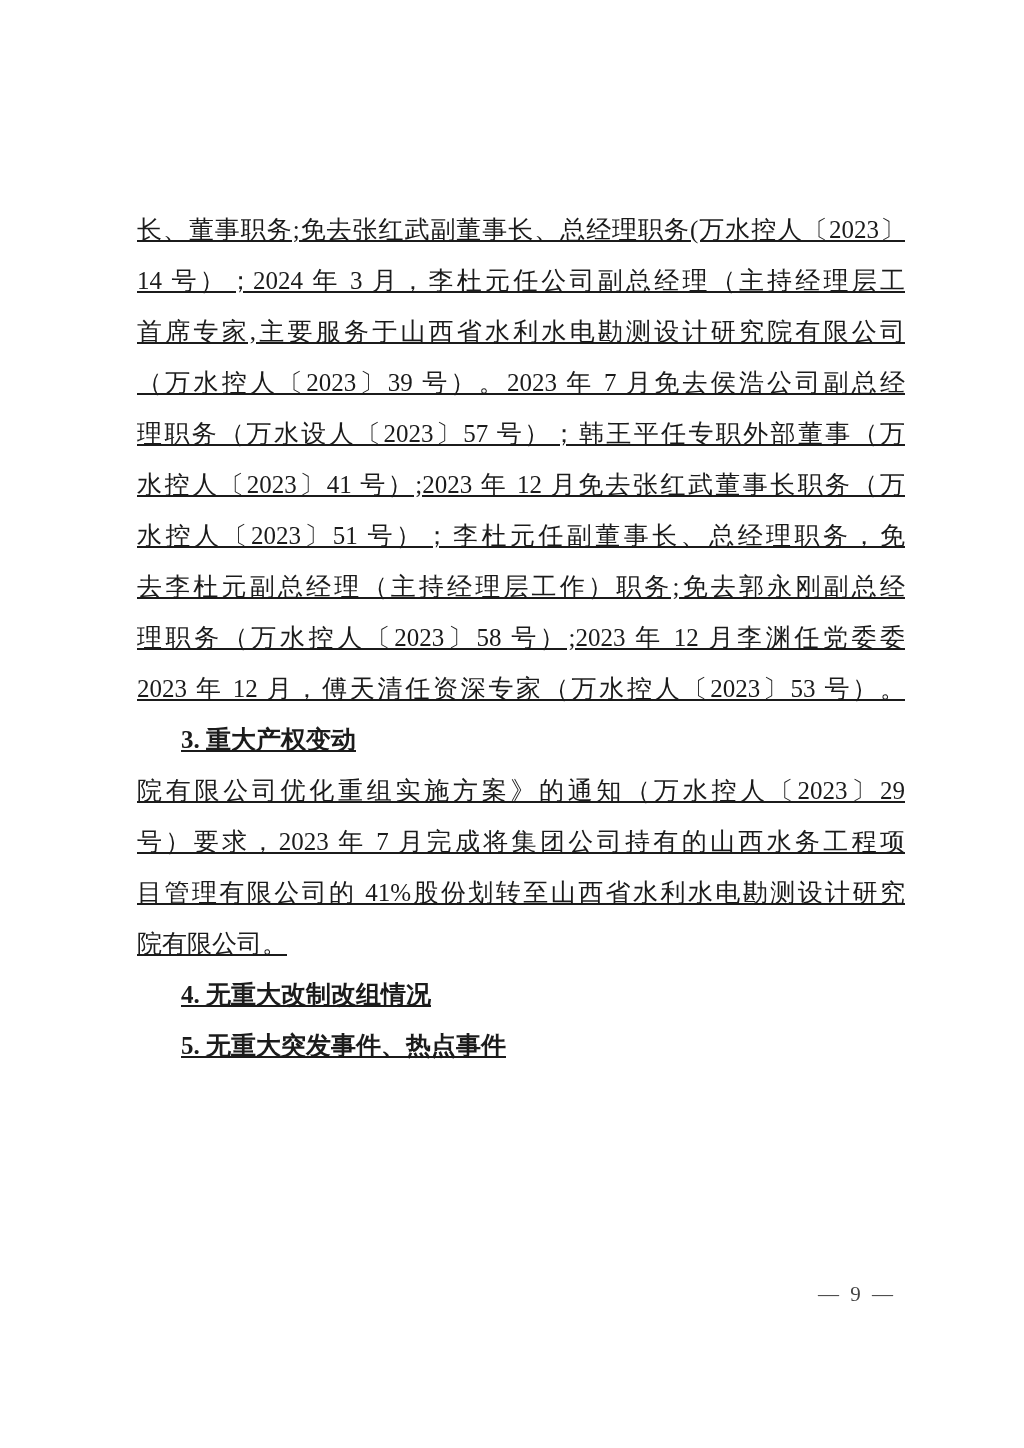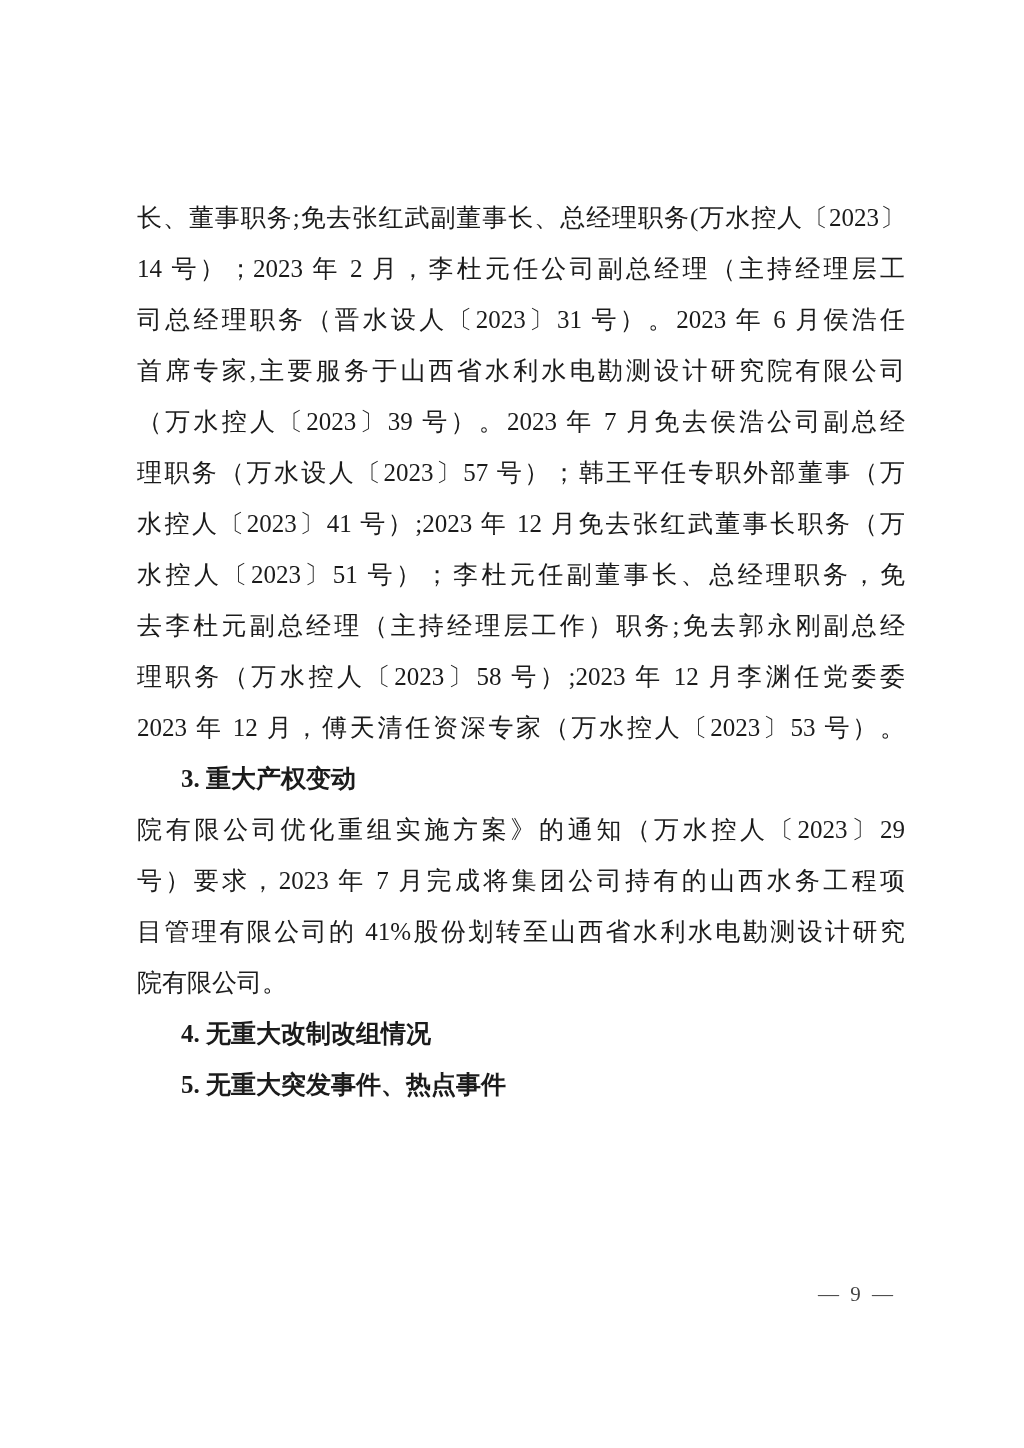--- a/index.html
+++ b/index.html
@@ -12,22 +12,23 @@
     width: 1024px;
     height: 1448px;
     background: #ffffff;
     overflow: hidden;
     font-family: "Liberation Serif", "DejaVu Serif", serif;
     color: #1b1b1b;
   }
   .doc-body {
     position: absolute;
     left: 137px;
-    top: 192px;
+    top: 204px;
     width: 768px;
+    text-decoration: underline;
   }
   .line {
     height: 51px;
     line-height: 51px;
     font-size: 25px;
     white-space: nowrap;
     overflow: visible;
   }
   
   .line.fill {
@@ -54,22 +55,21 @@
     letter-spacing: 3px;
     white-space: pre;
   }
 </style>
 </head>
 <body>
 
 <div class="page">
   <div class="doc-body">
     <div class="line fill">长、董事职务;免去张红武副董事长、总经理职务(万水控人〔2023〕</div>
-    <div class="line fill">14 号）；2023 年 2 月，李杜元任公司副总经理（主持经理层工</div>
-    <div class="line fill">司总经理职务（晋水设人〔2023〕31 号）。2023 年 6 月侯浩任</div>
+    <div class="line fill">14 号）；2024 年 3 月，李杜元任公司副总经理（主持经理层工</div>
     <div class="line fill">首席专家,主要服务于山西省水利水电勘测设计研究院有限公司</div>
     <div class="line fill">（万水控人〔2023〕39 号）。2023 年 7 月免去侯浩公司副总经</div>
     <div class="line fill">理职务（万水设人〔2023〕57 号）；韩王平任专职外部董事（万</div>
     <div class="line fill">水控人〔2023〕41 号）;2023 年 12 月免去张红武董事长职务（万</div>
     <div class="line fill">水控人〔2023〕51 号）；李杜元任副董事长、总经理职务，免</div>
     <div class="line fill">去李杜元副总经理（主持经理层工作）职务;免去郭永刚副总经</div>
     <div class="line fill">理职务（万水控人〔2023〕58 号）;2023 年 12 月李渊任党委委</div>
     <div class="line fill">2023 年 12 月，傅天清任资深专家（万水控人〔2023〕53 号）。</div>
     <div class="line heading">3. 重大产权变动</div>
     <div class="line fill">院有限公司优化重组实施方案》的通知（万水控人〔2023〕29</div>

